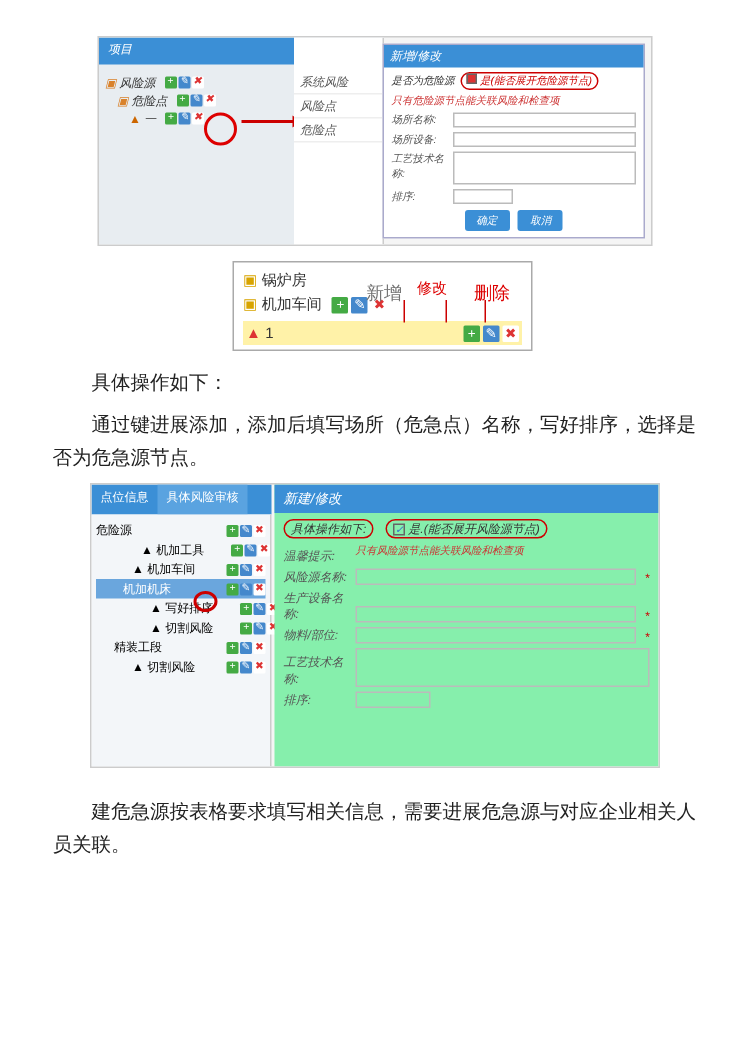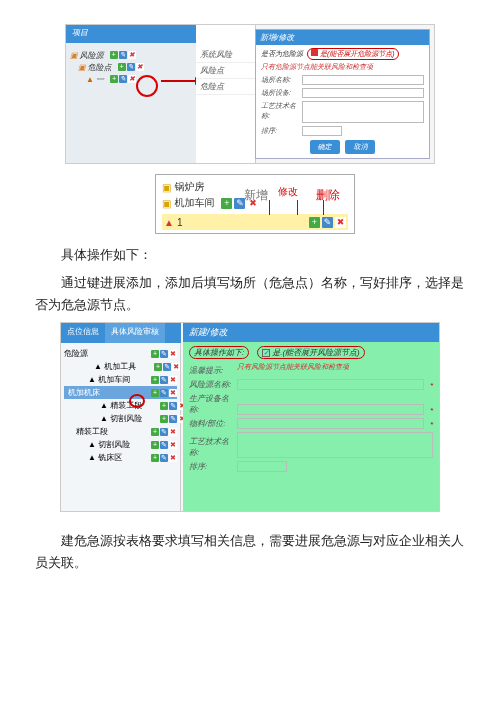--- a/index.html
+++ b/index.html
@@ -290,31 +290,31 @@
       </div>
     <div class="row3" style="padding-left:6px">
         <span class="warn-tri"></span>
         <span>▲ 机加车间</span>
         <span class="iconset">
           <span class="ic ic-add">+</span>
           <span class="ic ic-edit">✎</span>
           <span class="ic ic-del">✖</span>
         </span>
       </div>
-    <div class="row3 hl" style="padding-left:4px">
+    <div class="row3 hl" style="padding-left:18px">
         <span>机加机床</span>
         <span class="iconset">
           <span class="ic ic-add">+</span>
           <span class="ic ic-edit">✎</span>
           <span class="ic ic-del">✖</span>
         </span>
       </div>
     <div class="row3" style="padding-left:18px">
         <span class="warn-tri"></span>
-        <span>▲ 精装工段</span>
+        <span>▲ 写好排序</span>
         <span class="iconset">
           <span class="ic ic-add">+</span>
           <span class="ic ic-edit">✎</span>
           <span class="ic ic-del">✖</span>
         </span>
       </div>
     <div class="row3" style="padding-left:18px">
         <span class="warn-tri"></span>
         <span>▲ 切割风险</span>
         <span class="iconset">
@@ -327,29 +327,20 @@
         <span>精装工段</span>
         <span class="iconset">
           <span class="ic ic-add">+</span>
           <span class="ic ic-edit">✎</span>
           <span class="ic ic-del">✖</span>
         </span>
       </div>
     <div class="row3" style="padding-left:6px">
         <span class="warn-tri"></span>
         <span>▲ 切割风险</span>
-        <span class="iconset">
-          <span class="ic ic-add">+</span>
-          <span class="ic ic-edit">✎</span>
-          <span class="ic ic-del">✖</span>
-        </span>
-      </div>
-    <div class="row3" style="padding-left:6px">
-        <span class="warn-tri"></span>
-        <span>▲ 铣床区</span>
         <span class="iconset">
           <span class="ic ic-add">+</span>
           <span class="ic ic-edit">✎</span>
           <span class="ic ic-del">✖</span>
         </span>
       </div>
   </div>
   <div class="circle3"></div>
   <div class="dlg3">
     <div class="dt3">新建/修改</div>

